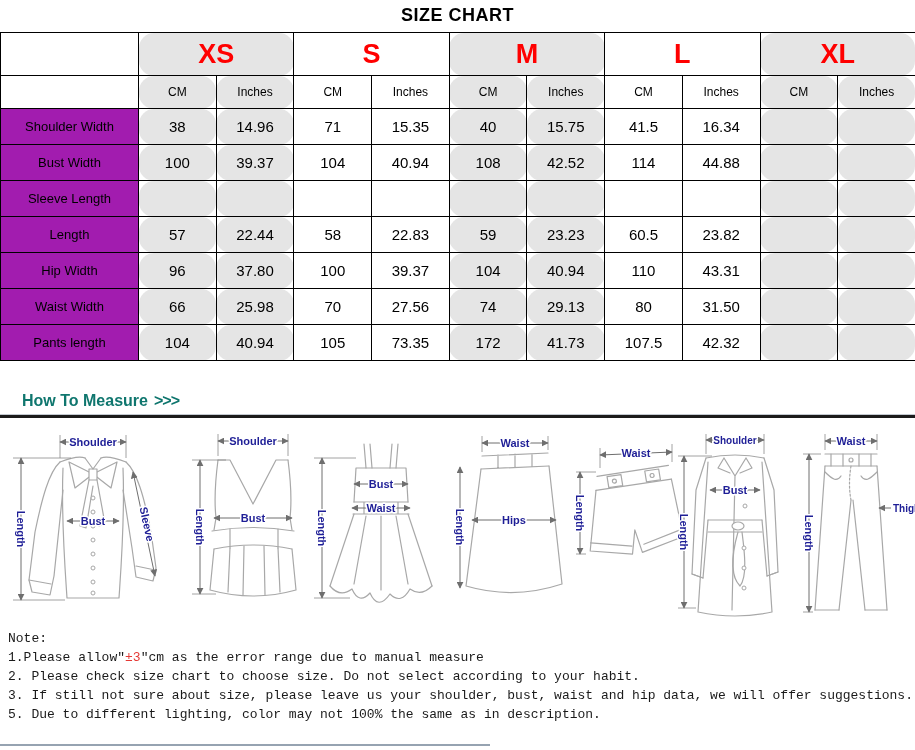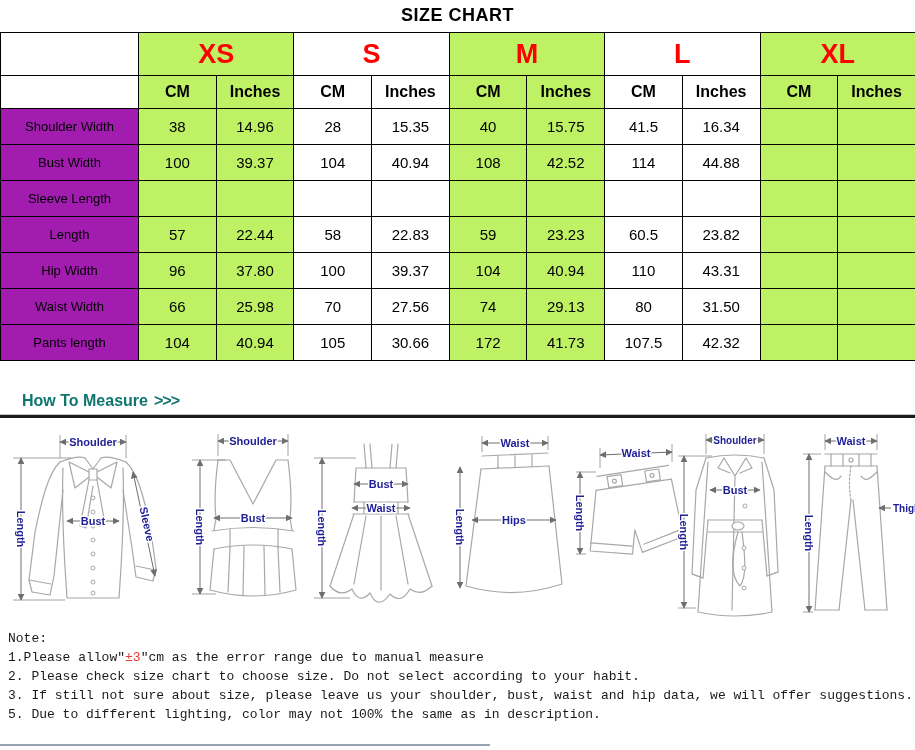--- a/index.html
+++ b/index.html
@@ -6,24 +6,24 @@
   body{width:915px;height:750px;font-family:"Liberation Sans",sans-serif;color:#000;}
   .page{position:relative;width:915px;height:750px;overflow:hidden;background:#fff;}
 
   .title{position:absolute;top:5px;left:0;width:100%;text-align:center;
          font-size:18px;font-weight:bold;letter-spacing:.5px;}
 
   table.size{position:absolute;top:32px;left:0;width:915px;border-collapse:collapse;table-layout:fixed;}
   table.size th,table.size td{border:1px solid #000;padding:0;text-align:center;vertical-align:middle;}
   .corner{background:#fff;}
   .size-h{height:42px;font-size:27px;font-weight:bold;color:#ff0000;}
-  .unit-h{height:32px;font-size:16px;font-weight:bold;color:#000;margin-left:48px;}
+  .unit-h{height:32px;font-size:12px;font-weight:normal;color:#000;margin-left:48px;}
   .rowlabel{height:35px;font-size:13px;font-weight:normal;background:#a21caf;}
   .val{height:35px;font-size:15px;}
-  .shaded{background:#bef264;}
+  .shaded{background:#e5e5e5;border-radius:15px;}
 
   .measure-heading{position:absolute;top:392px;left:22px;font-size:16px;font-weight:bold;
                    color:#0f766e;white-space:nowrap;}
   .measure-heading .chev{margin-left:6px;letter-spacing:-1px;}
   .rule{position:absolute;top:414px;left:0;width:915px;height:3px;background:#1b1b1b;border-top:1px solid #c3c9d0;}
 
   .figures{position:absolute;top:425px;left:0;width:915px;height:205px;text-align:right;}
   .fig{position:absolute;top:3px;overflow:visible;}
   .gar{stroke:#a8a8a8;stroke-width:1.2;fill:none;stroke-linejoin:round;stroke-linecap:round;}
   .garf{stroke:#a8a8a8;stroke-width:1.2;fill:#fff;stroke-linejoin:round;}
@@ -79,21 +79,21 @@
           <th class="unit-h">Inches</th>
           <th class="unit-h shaded">CM</th>
           <th class="unit-h shaded">Inches</th>
         </tr>
       </thead>
     <tbody id="size-body">
         <tr>
           <td class="rowlabel">Shoulder Width</td>
           <td class="val shaded">38</td>
           <td class="val shaded">14.96</td>
-          <td class="val">28</td>
+          <td class="val">71</td>
           <td class="val">15.35</td>
           <td class="val shaded">40</td>
           <td class="val shaded">15.75</td>
           <td class="val">41.5</td>
           <td class="val">16.34</td>
           <td class="val shaded"></td>
           <td class="val shaded"></td>
         </tr>
         <tr>
           <td class="rowlabel">Bust Width</td>
@@ -158,21 +158,21 @@
           <td class="val">80</td>
           <td class="val">31.50</td>
           <td class="val shaded"></td>
           <td class="val shaded"></td>
         </tr>
         <tr>
           <td class="rowlabel">Pants length</td>
           <td class="val shaded">104</td>
           <td class="val shaded">40.94</td>
           <td class="val">105</td>
-          <td class="val">30.66</td>
+          <td class="val">73.35</td>
           <td class="val shaded">172</td>
           <td class="val shaded">41.73</td>
           <td class="val">107.5</td>
           <td class="val">42.32</td>
           <td class="val shaded"></td>
           <td class="val shaded"></td>
         </tr>
       </tbody>
   </table>
 

